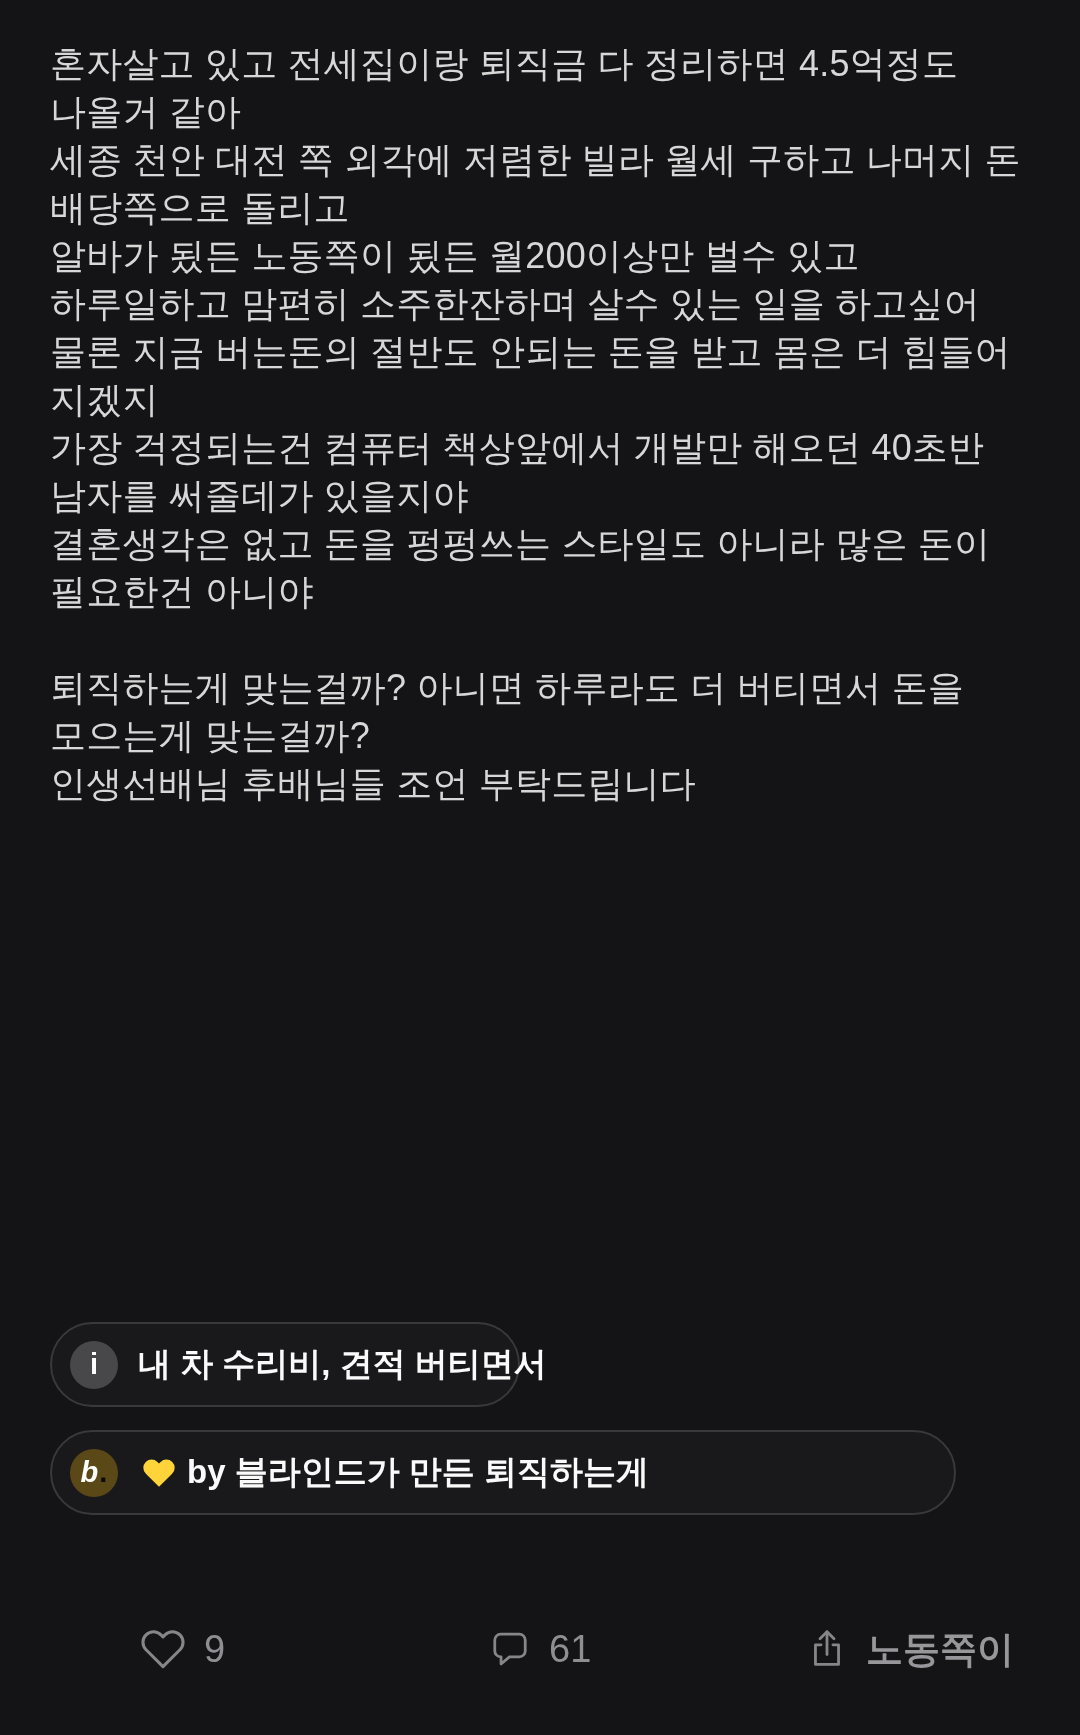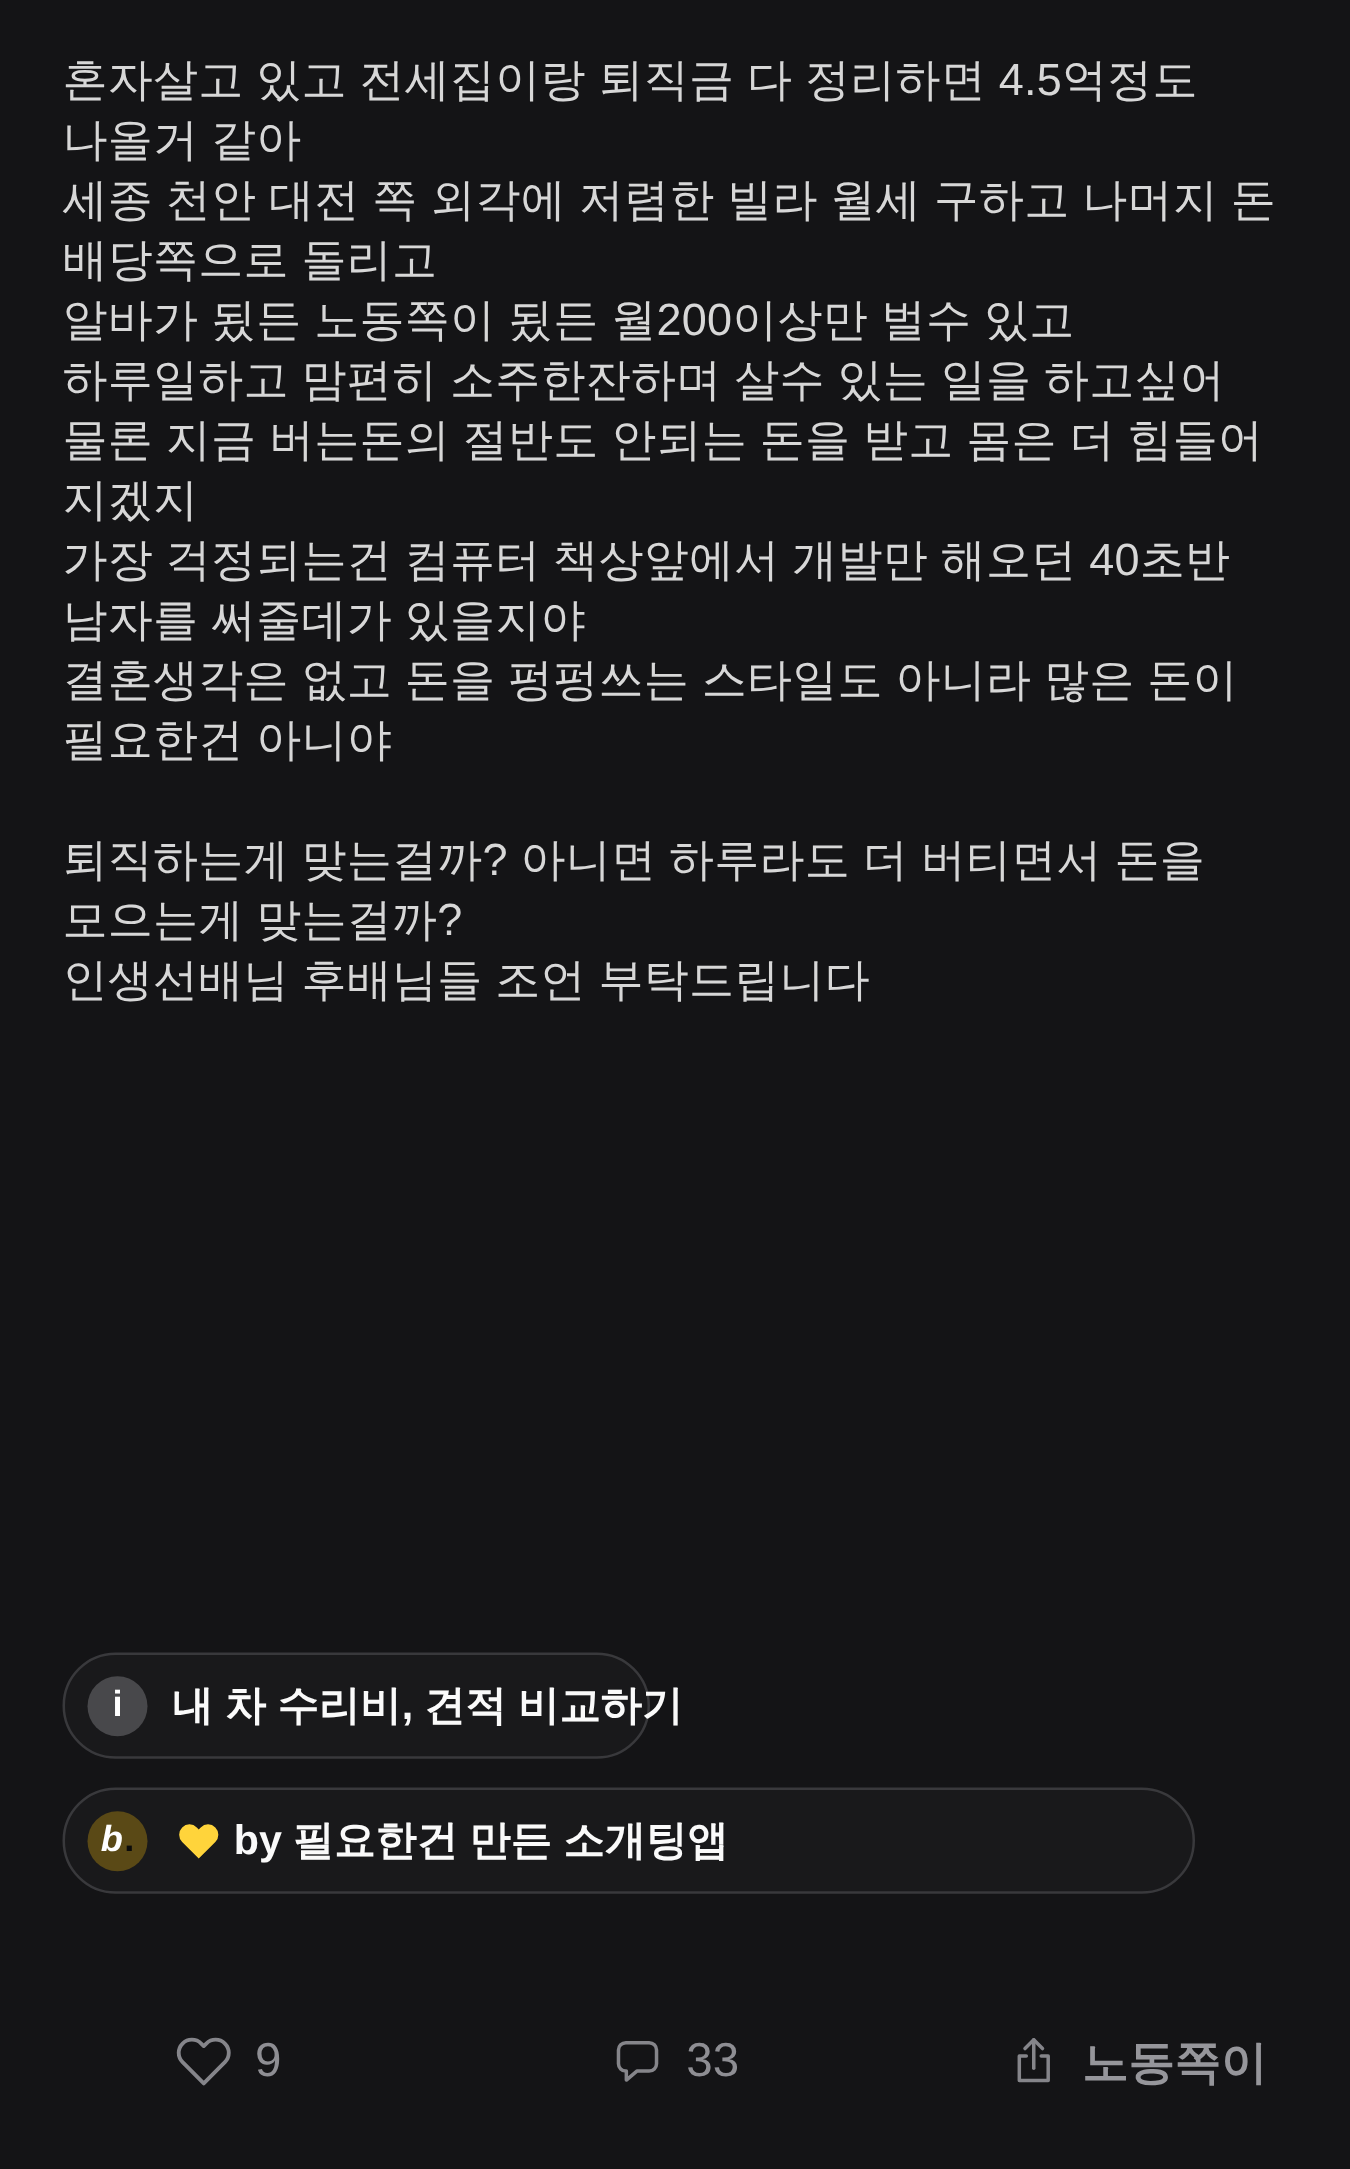--- a/index.html
+++ b/index.html
@@ -81,48 +81,48 @@
 필요한건 아니야
 
 퇴직하는게 맞는걸까? 아니면 하루라도 더 버티면서 돈을
 모으는게 맞는걸까?
 인생선배님 후배님들 조언 부탁드립니다</div>
 
   <button class="promo-pill pill-1">
     <span class="pill-icon i-icon">
       <span>i</span>
     </span>
-    <span class="pill-label">내 차 수리비, 견적 비교하기</span>
+    <span class="pill-label">내 차 수리비, 견적 버티면서</span>
   </button>
 
   <button class="promo-pill pill-2">
     <span class="pill-icon b-icon">
       <span class="b-char">b</span>
       <span class="b-dot">.</span>
     </span>
     <span class="pill-label">
       <svg class="yellow-heart" width="36" height="36" viewBox="0 0 24 24">
         <path d="M20.84 4.61a5.5 5.5 0 0 0-7.78 0L12 5.67l-1.06-1.06a5.5 5.5 0 0 0-7.78 7.78l1.06 1.06L12 21.23l7.78-7.78 1.06-1.06a5.5 5.5 0 0 0 0-7.78z" fill="#FFD43B" stroke="none"></path>
       </svg>
-      <span>by 필요한건 만든 소개팅앱</span>
+      <span>by 블라인드가 만든 퇴직하는게</span>
     </span>
   </button>
 
   <div class="action action-like">
     <svg width="46" height="46" viewBox="0 0 24 24">
       <path d="M20.84 4.61a5.5 5.5 0 0 0-7.78 0L12 5.67l-1.06-1.06a5.5 5.5 0 0 0-7.78 7.78l1.06 1.06L12 21.23l7.78-7.78 1.06-1.06a5.5 5.5 0 0 0 0-7.78z" fill="none" stroke="#85858a" stroke-width="1.6" stroke-linecap="round" stroke-linejoin="round"></path>
     </svg>
     <span class="count">9</span>
   </div>
 
   <div class="action action-comment">
     <svg width="42" height="42" viewBox="0 0 24 24">
       <path d="M17.3 3.5H6.7A3.4 3.4 0 0 0 3.3 6.9v6.2a3.4 3.4 0 0 0 3.4 3.4h.2v4.1l4.8-4.1h5.6a3.4 3.4 0 0 0 3.4-3.4V6.9a3.4 3.4 0 0 0-3.4-3.4z" fill="none" stroke="#85858a" stroke-width="1.6" stroke-linecap="round" stroke-linejoin="round"></path>
     </svg>
-    <span class="count">33</span>
+    <span class="count">61</span>
   </div>
 
   <div class="action action-share">
     <svg width="42" height="42" viewBox="0 0 24 24">
       <g fill="none" stroke="#85858a" stroke-width="1.6" stroke-linecap="round" stroke-linejoin="round">
         <path d="M8 6.2 12 2.2 16 6.2"></path>
         <path d="M12 2.2v13"></path>
         <path d="M8.6 9.6H5.4v11.2h13.2V9.6h-3.2"></path>
       </g>
     </svg>

